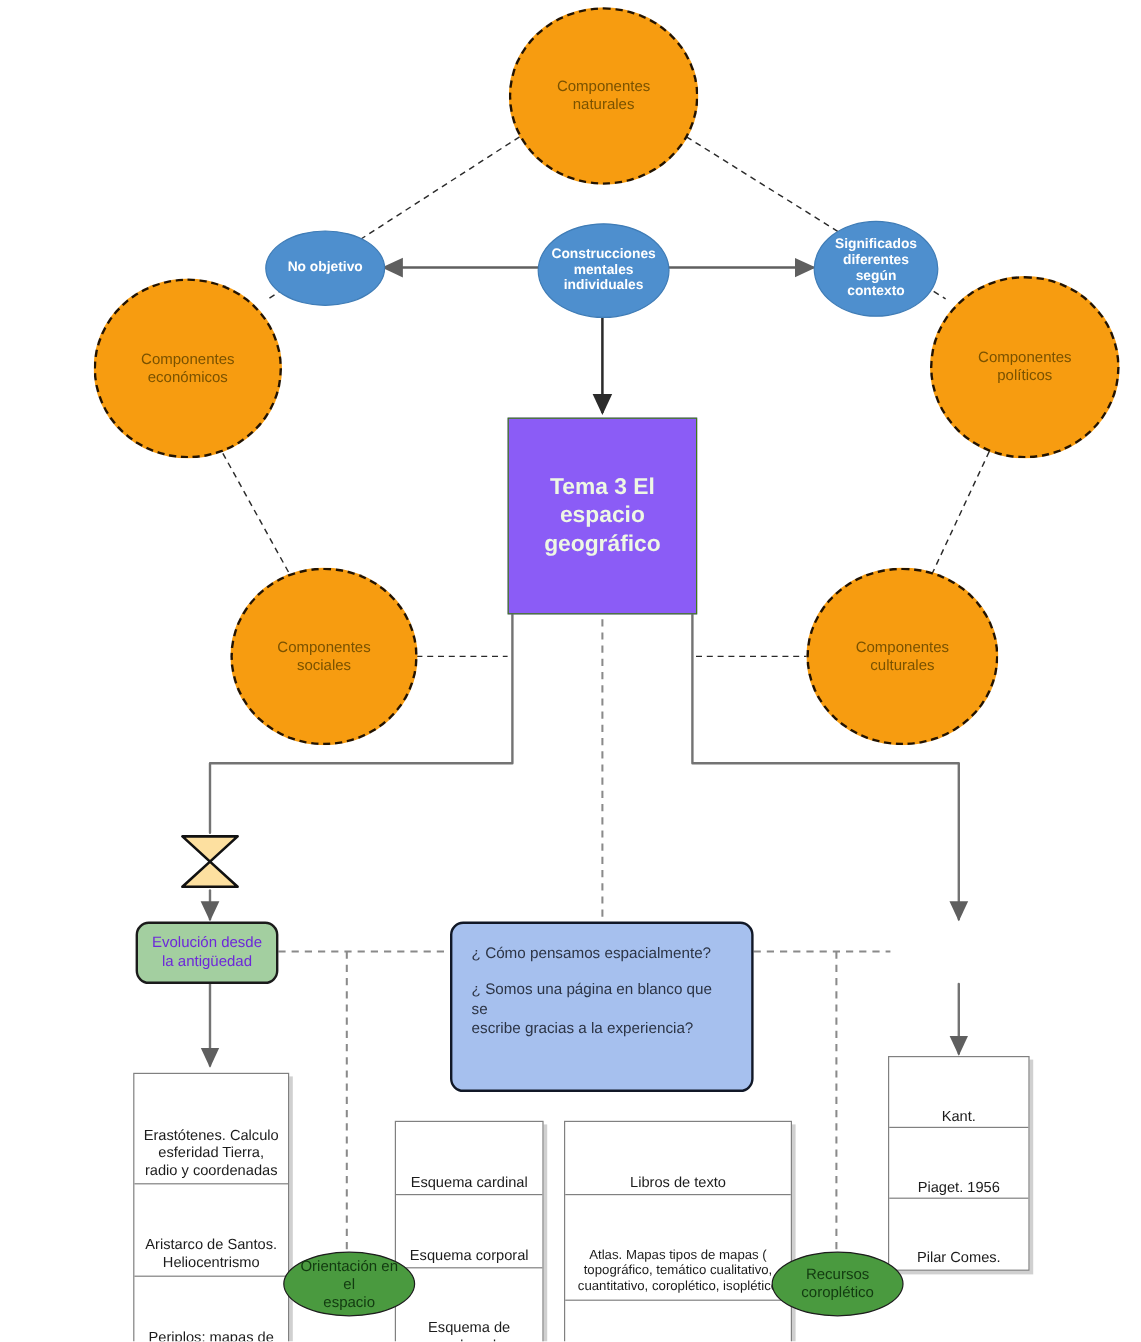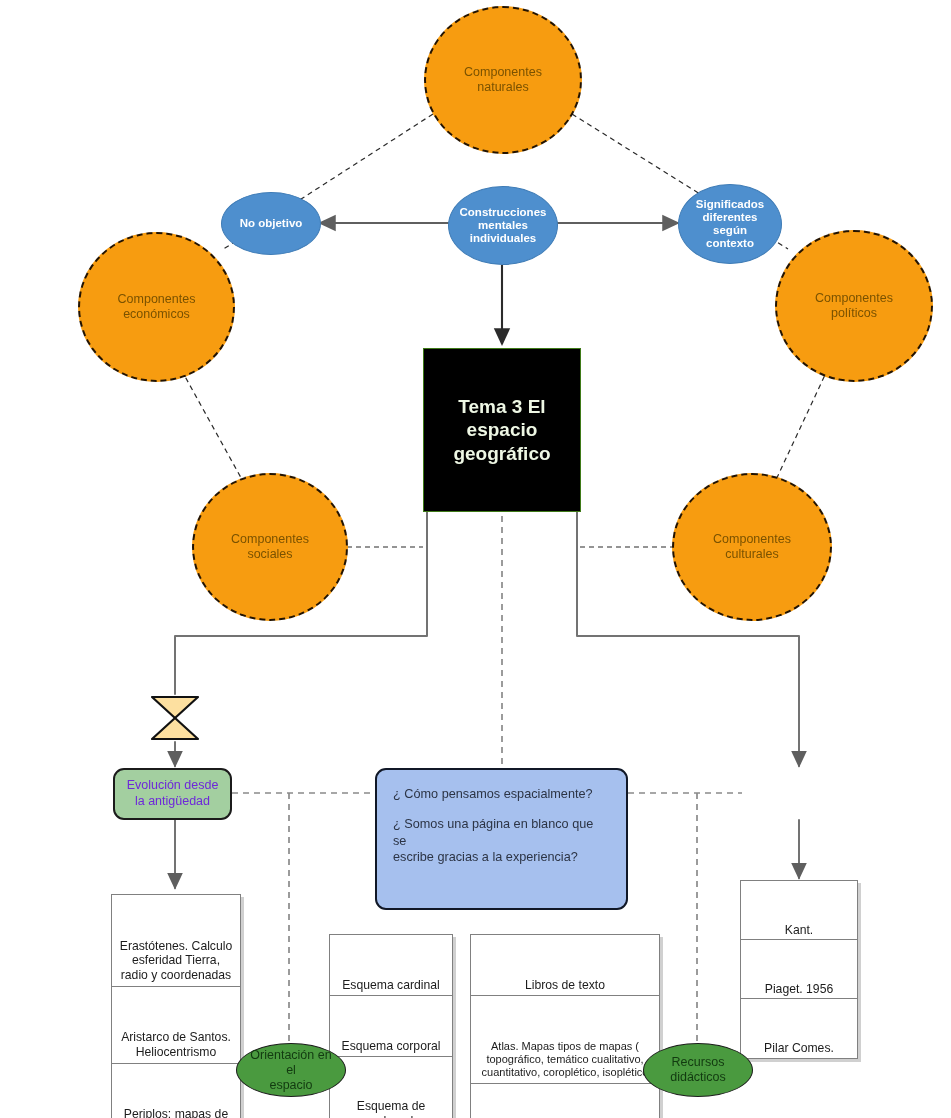--- a/index.html
+++ b/index.html
@@ -57,21 +57,21 @@
     border: 1px solid #3f7cb6;
     border-radius: 50%;
     color: #ffffff;
     font-size: 11.5px;
     font-weight: bold;
   }
   .ell-blue .lbl { padding: 0 6px; line-height: 1.12; }
 
   
   .box-green-main {
-    background: #000000;
+    background: #8b5cf6;
     border: 1px solid #3f7a18;
     color: #eef7e4;
     font-size: 19px;
     font-weight: bold;
   }
   .box-green-main .lbl { padding: 0 10px; line-height: 1.22; }
 
   
   .box-green-soft {
     background: #a3cfa0;
@@ -301,16 +301,16 @@
     <div class="row" style="height:19px;">Pilar Comes.</div>
   </div>
 
   <div class="node ell-green" style="left:236px; top:1043px; width:110px; height:54px;">
     <span class="lbl">Orientación en el
 espacio</span>
   </div>
 
   <div class="node ell-green" style="left:643px; top:1043px; width:110px; height:54px;">
     <span class="lbl">Recursos
-didácticos</span>
+coroplético</span>
   </div>
 
 </div>
 
 </body></html>

